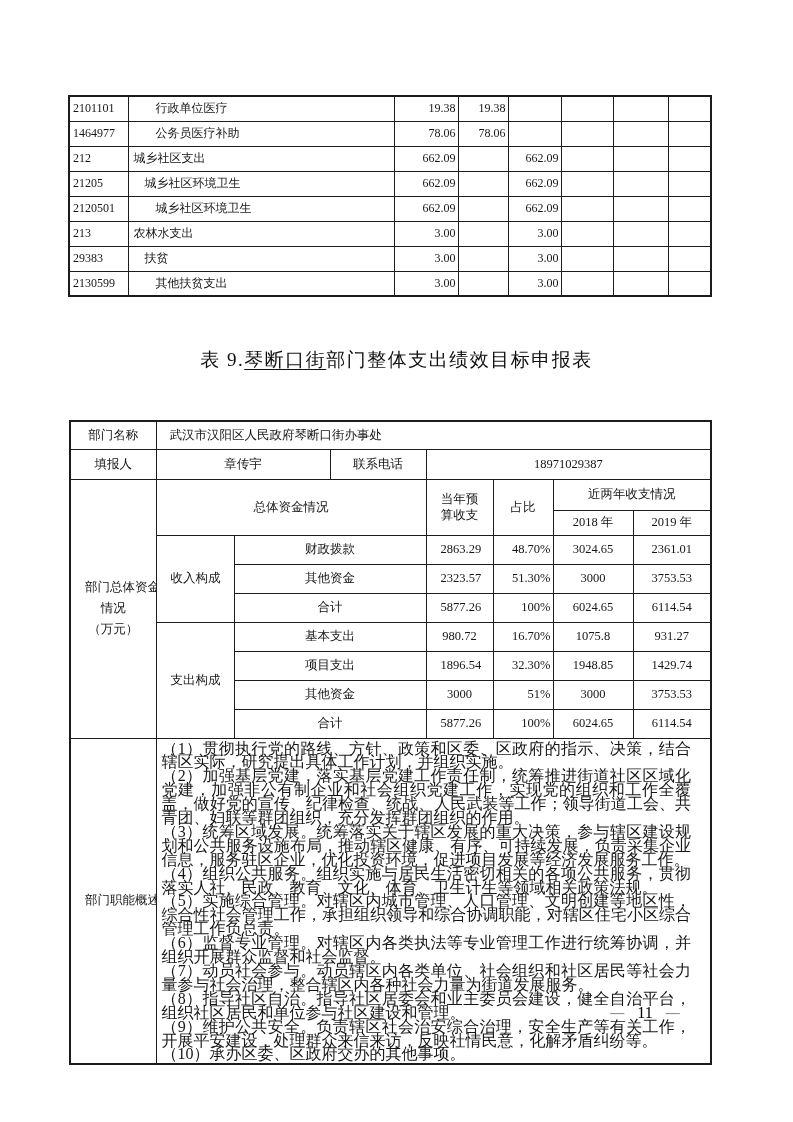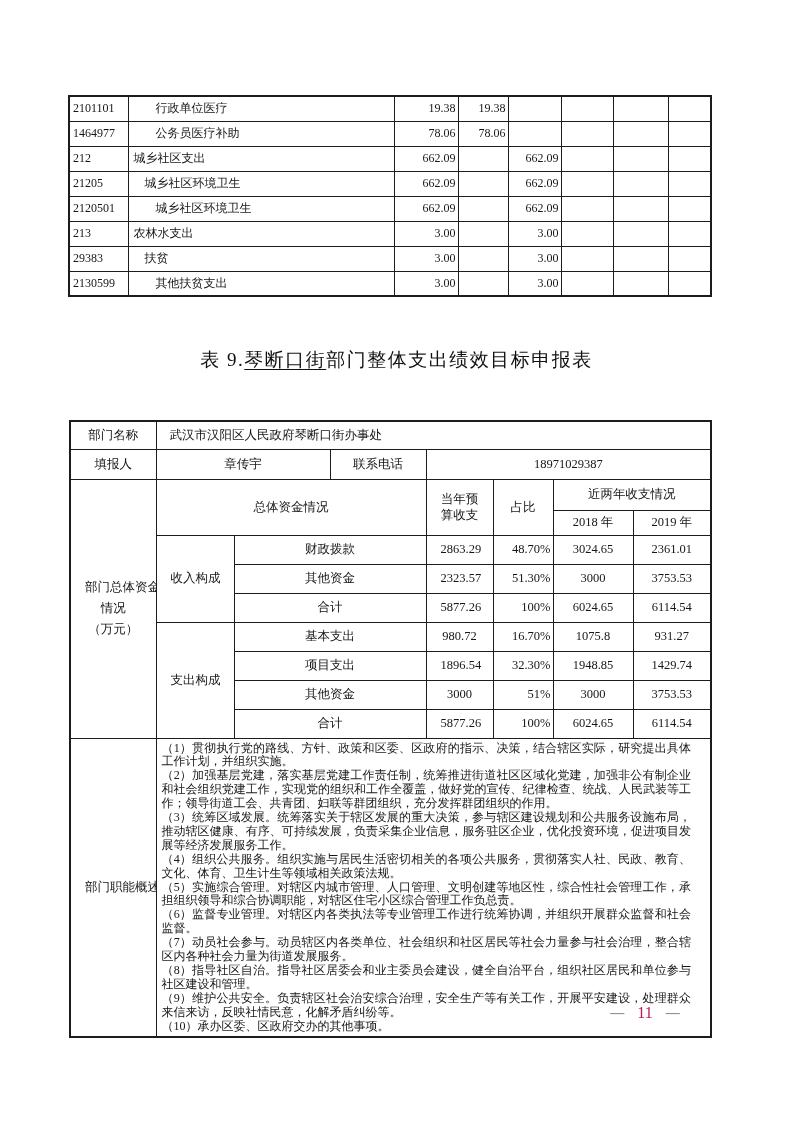--- a/index.html
+++ b/index.html
@@ -50,38 +50,38 @@
     font-size:12.5px;
   }
   .overview-table td{padding:0 14px;}
   .overview-table .hd{text-align:center;}
   .overview-table .ctr{text-align:center;}
   .overview-table .num{text-align:right;padding-right:2px;}
   .overview-table .dept{text-align:left;padding-left:13px;}
   .overview-table .fundlbl{text-align:center;line-height:21px;vertical-align:middle;}
   .overview-table .functions{
     vertical-align:top;text-align:justify;white-space:normal;
-    font-size:12px;line-height:13.9px;padding:3px 19px 2px 5px;
+    font-size:16px;line-height:13.9px;padding:3px 19px 2px 5px;
   }
   .row-r1{height:28px;}
   .row-r2{height:30px;}
   .row-h1{height:31px;}
   .row-h2{height:25px;}
   .row-d{height:29px;}
   .row-f{height:248px;}
   .wrapcell{white-space:normal;line-height:16px;}
 
   
   .footer{
     position:absolute;left:585px;top:1004px;width:120px;
     display:flex;justify-content:center;align-items:center;gap:13px;
     font-size:15px;
   }
   .footer .dash{color:#8a8a8a;font-weight:bold;font-size:14px;}
-  .footer .pn{color:#be185d;font-size:16px;}
+  .footer .pn{color:#000000;font-size:16px;}
 </style>
 </head>
 <body>
 
 <div class="page">
 
   <table class="budget-table">
     <colgroup>
       <col style="width:59px">
         <col style="width:266px">

